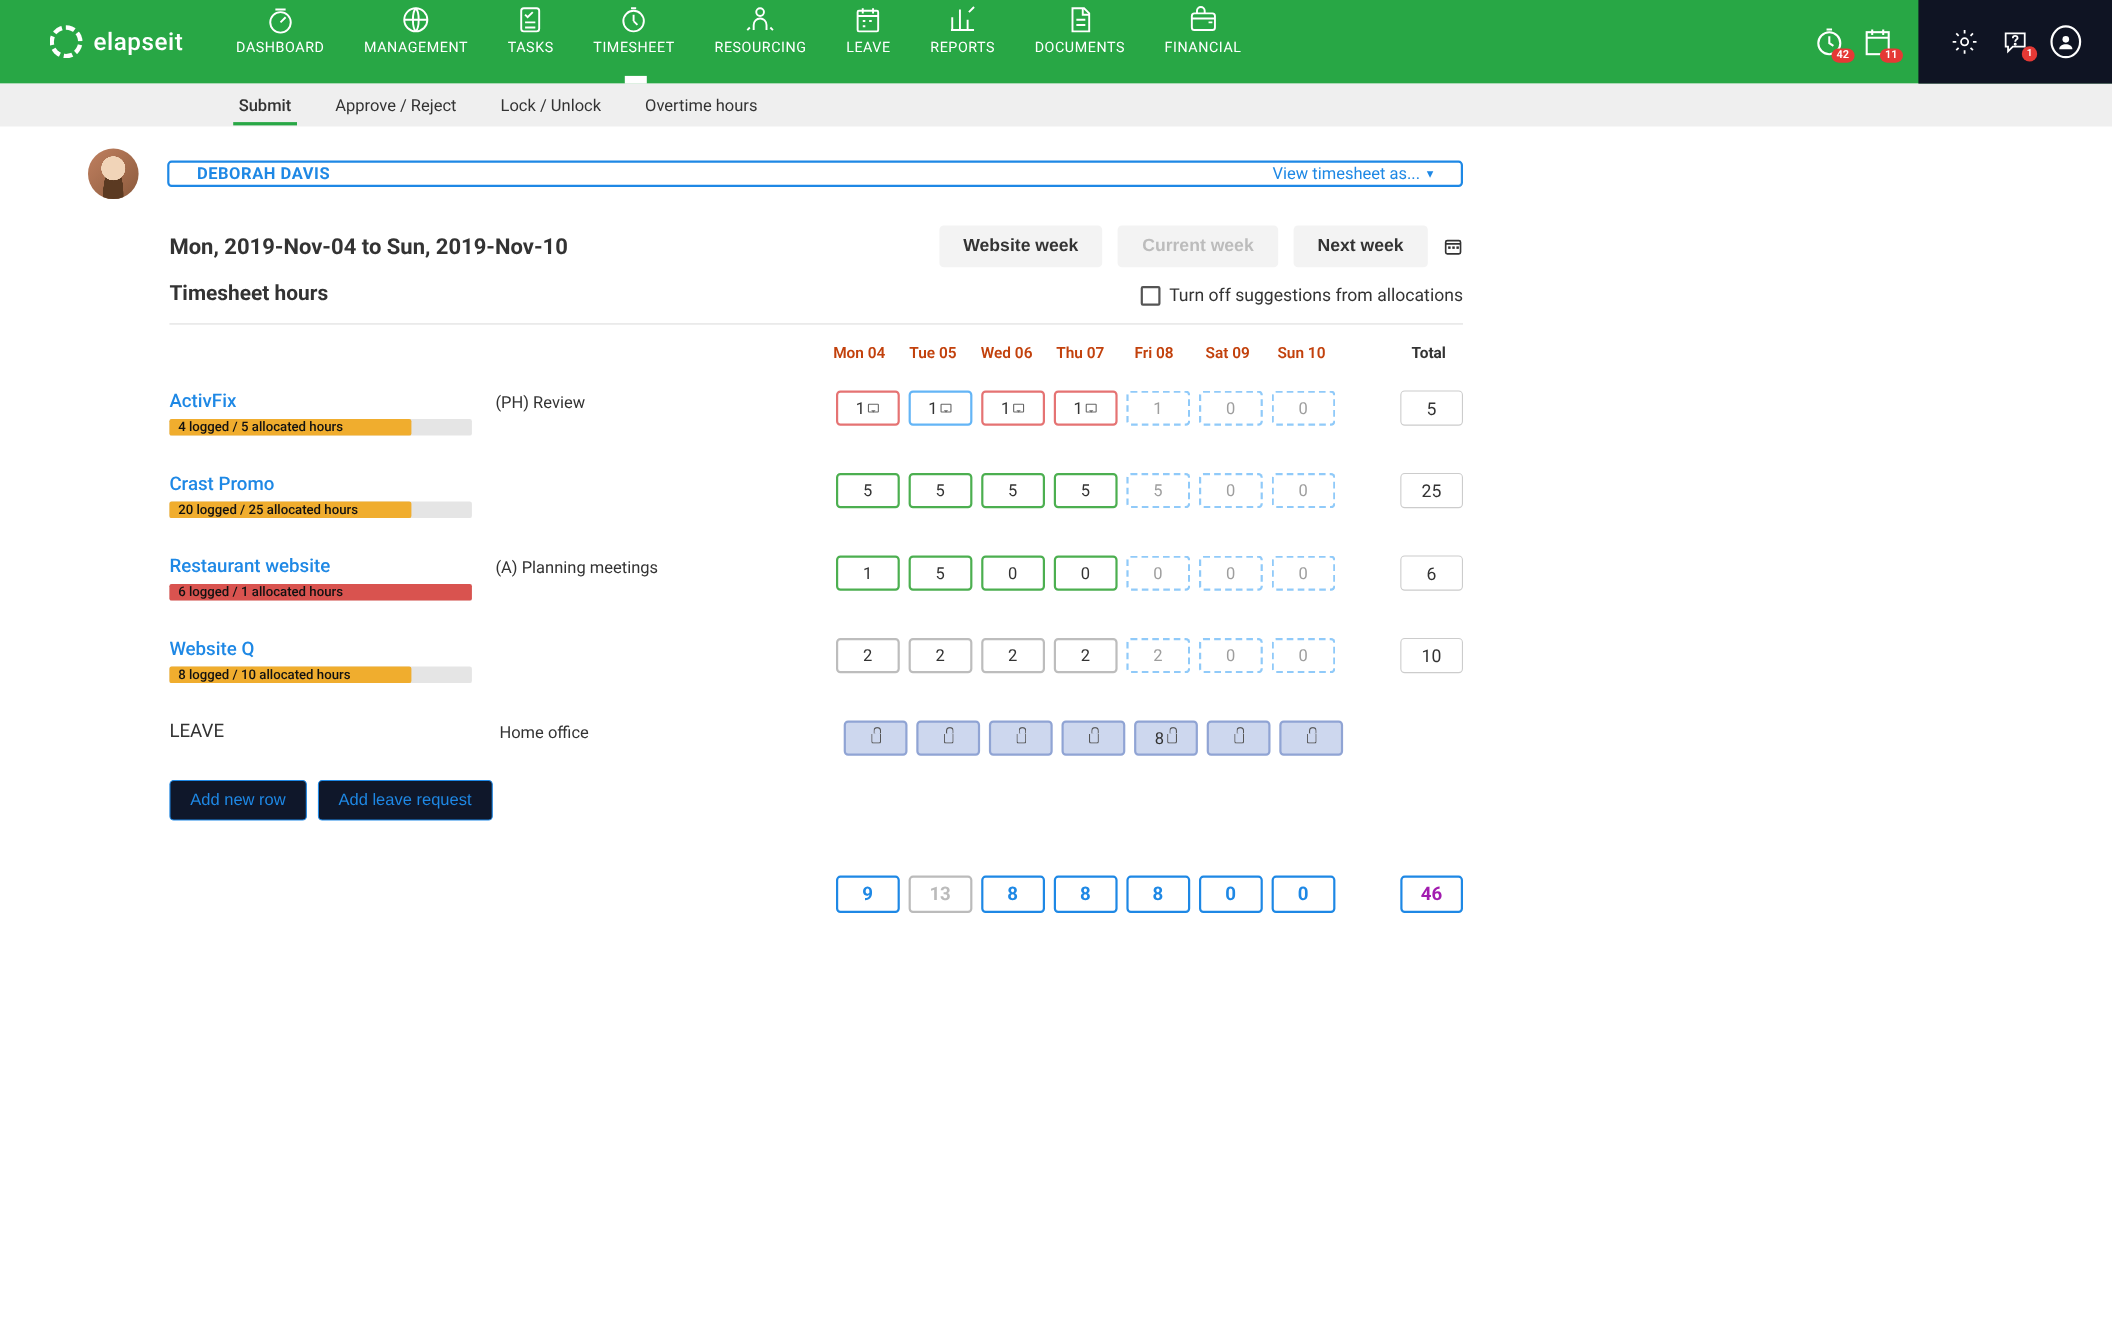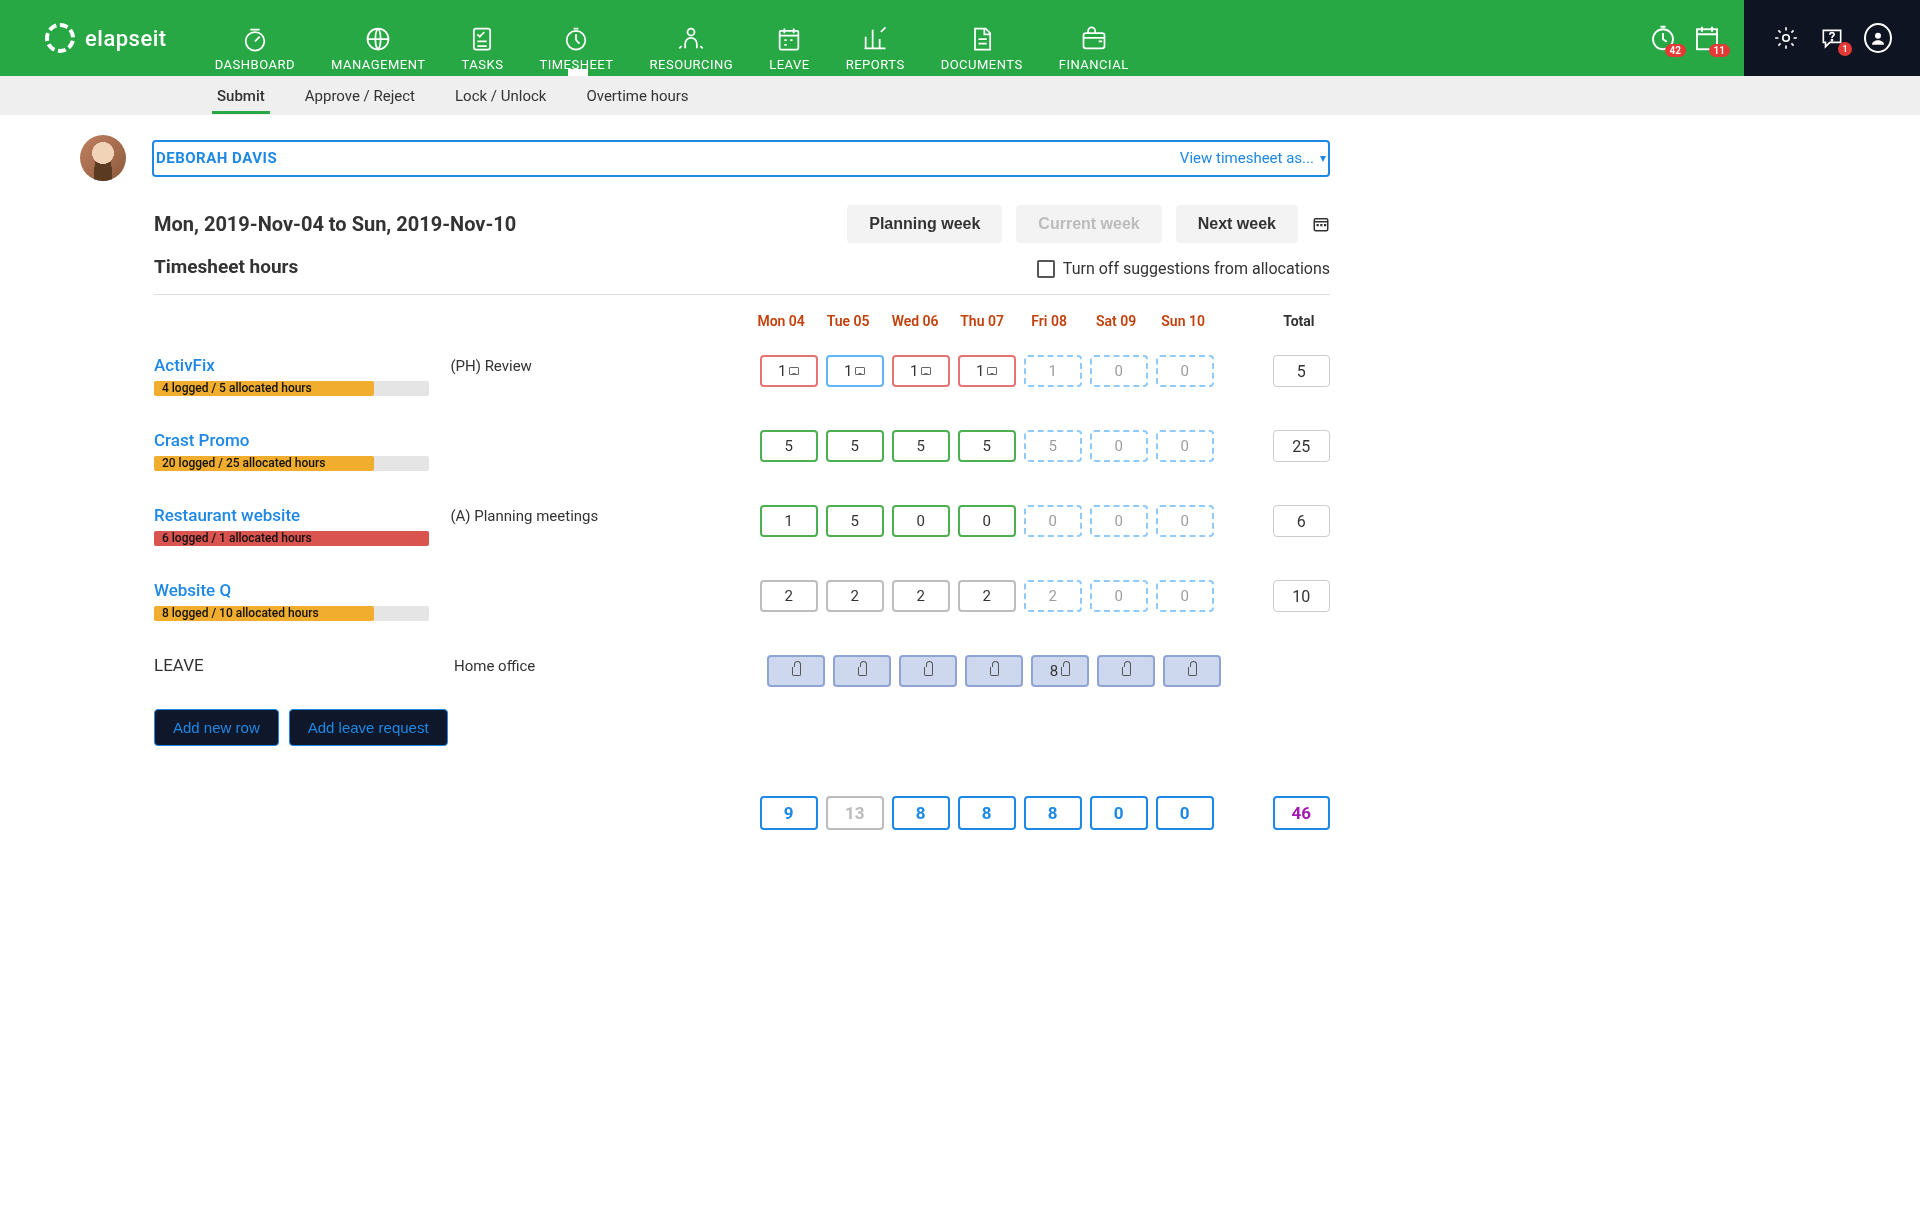--- a/index.html
+++ b/index.html
@@ -4,21 +4,21 @@
 <style>
   * { box-sizing: border-box; margin: 0; padding: 0; }
   body { font-family: -apple-system, BlinkMacSystemFont, "Segoe UI", Roboto, Helvetica, Arial, sans-serif; background: #fff; color: #333; }
   
   
   .header { display: flex; align-items: stretch; background: #28a745; height: 76px; }
   .logo-area { display: flex; align-items: center; padding: 0 30px 0 45px; color: #fff; }
   .logo-mark { width: 30px; height: 30px; border: 4px dashed #fff; border-radius: 50%; margin-right: 10px; }
   .logo-text { font-size: 22px; font-weight: 500; letter-spacing: 0.5px;}
   .nav-items { display: flex; flex: 1; }
-  .nav-item { display: flex; flex-direction: column; align-items: center; justify-content: flex-end; padding: 8px 18px 4px; color: #fff; font-size: 13px; cursor: pointer; position: relative; }
+  .nav-item { display: flex; flex-direction: column; align-items: center; justify-content: flex-end; padding: 8px 18px 25px; color: #fff; font-size: 13px; cursor: pointer; position: relative; }
   .nav-item.active::after { content: ""; position: absolute; bottom: 0; left: 42%; right: 40%; height: 7px; background: #fff; }
   .nav-icon { width: 28px; height: 28px; margin-bottom: 4px; display:flex; align-items:center; justify-content:center;}
   .nav-icon svg { stroke: #fff; fill: none; stroke-width: 1.5; }
   .nav-label { font-size: 13px; letter-spacing: 0.5px;}
   .header-right { display: flex; align-items:center; }
   .badge-icons { display:flex; align-items:center; gap: 10px; padding: 0 20px; }
   .badge-wrap { position: relative; width: 34px; height: 34px; display:flex; align-items:center; justify-content:center;}
   .badge-wrap svg { stroke: #fff; fill:none; stroke-width:1.5;}
   .badge { position: absolute; bottom: -2px; right: -6px; background: #e53935; color: #fff; border-radius: 10px; font-size: 10px; padding: 1px 5px; font-weight:600;}
   .dark-zone { background: #0f1423; display:flex; align-items:center; gap:18px; padding: 0 28px; height:100%;}
@@ -30,21 +30,21 @@
   
   .subnav { background:#efefef; height: 39px; display:flex; align-items:center; padding-left: 212px; gap: 30px; border-bottom: 0;}
   .subnav-item { font-size:15px; color:#333; cursor:pointer; padding: 9px 5px; }
   .subnav-item.active { border-bottom: 3px solid #28a745; padding-bottom: 6px; font-weight:500;}
 
   
   .main { padding: 20px 50px 40px 80px; max-width: 1380px; position:relative;}
   .user-row { display:flex; align-items:center; gap: 26px; margin-bottom: 24px; }
   .user-photo { width:46px; height:46px; border-radius:50%; background: linear-gradient(135deg,#c08060,#8b5a3c); position:relative; overflow:hidden;}
   .user-photo::after{content:"";position:absolute;inset:6px 10px 0 10px;background:radial-gradient(circle at 50% 30%, #f1d4b8 35%, transparent 36%), radial-gradient(ellipse at 50% 90%, #5b3a22 50%, transparent 51%);}
-  .user-box { flex:1; border: 2px solid #1e88e5; border-radius: 4px; height: 37px; display:flex; align-items:center; justify-content:space-between; padding: 0 2px;}
+  .user-box { flex:1; border: 2px solid #1e88e5; border-radius: 4px; height: 24px; display:flex; align-items:center; justify-content:space-between; padding: 0 25px;}
   .user-name { color:#1e88e5; font-weight:700; font-size:15px; letter-spacing:0.5px;}
   .view-as { color:#1e88e5; font-size:15px; cursor:pointer; display:flex; align-items:center; gap:6px;}
   .view-as::after{content:"▾"; font-size:12px;}
 
   
   .date-row { display:flex; align-items:center; justify-content:space-between; margin: 0 0 12px 74px;}
   .date-range { font-size:20px; font-weight:700; color:#333;}
   .week-nav { display:flex; align-items:center; gap:14px;}
   .week-btn { background:#f3f3f3; border:none; border-radius:4px; padding: 10px 22px; font-size:16px; color:#333; cursor:pointer; font-weight:600;}
   .week-btn.muted { color:#bcbcbc; }
@@ -247,21 +247,21 @@
     <div class="user-photo"></div>
     <div class="user-box">
       <span class="user-name">DEBORAH DAVIS</span>
       <span class="view-as">View timesheet as...</span>
     </div>
   </div>
 
   <div class="date-row">
     <div class="date-range">Mon, 2019-Nov-04 to Sun, 2019-Nov-10</div>
     <div class="week-nav">
-      <button class="week-btn">Planning week</button>
+      <button class="week-btn">Website week</button>
       <button class="week-btn muted">Current week</button>
       <button class="week-btn">Next week</button>
       <span class="cal-icon"><svg viewBox="0 0 24 24" width="18" height="18" fill="#333">
             <rect x="3" y="5" width="18" height="16" rx="2" fill="none" stroke="#333" stroke-width="2"></rect>
             <path d="M3 9h18" stroke="#333" stroke-width="2"></path>
             <rect x="6" y="12" width="3" height="3"></rect>
             <rect x="11" y="12" width="3" height="3"></rect>
             <rect x="16" y="12" width="3" height="3"></rect>
           </svg></span>
     </div>

